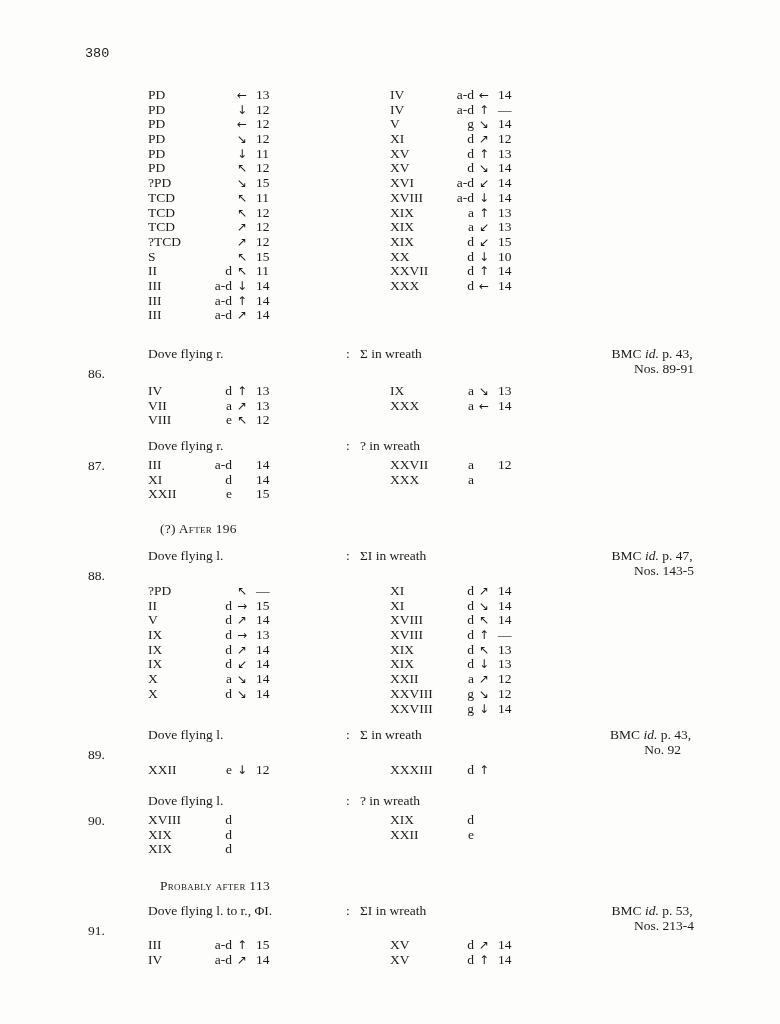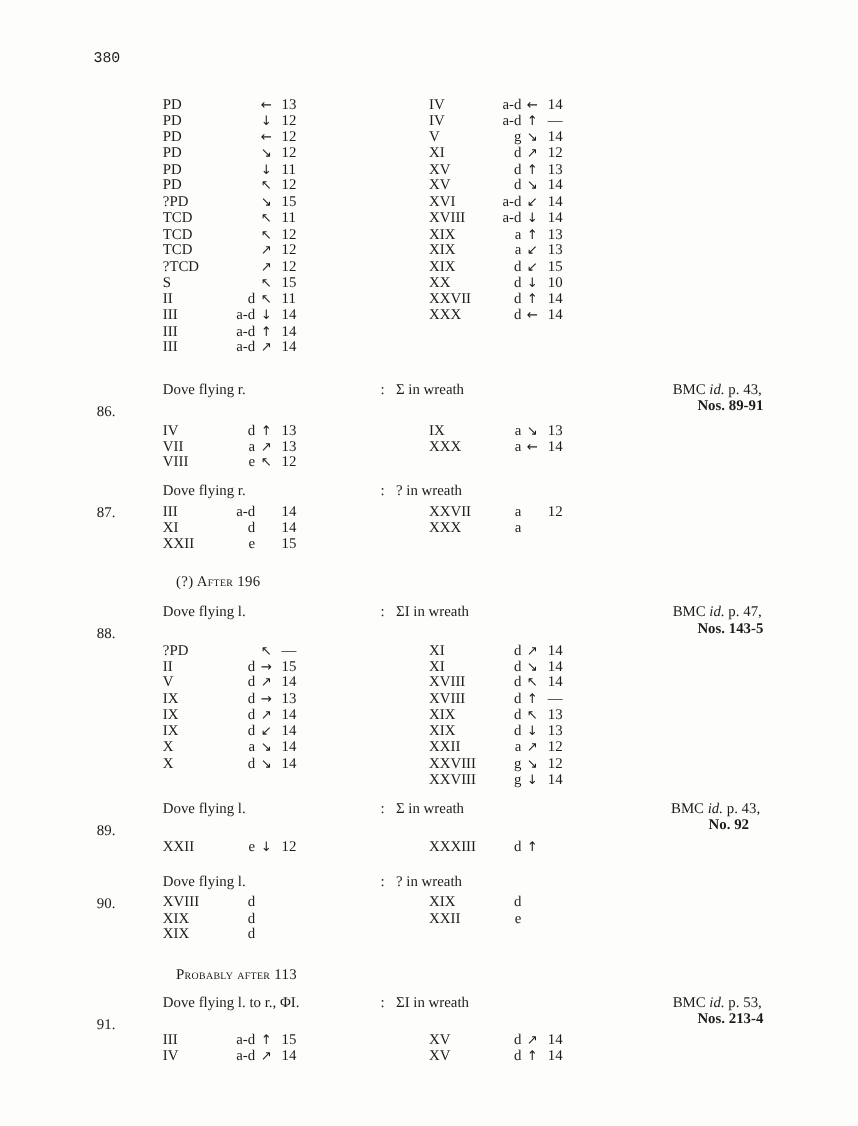--- a/index.html
+++ b/index.html
@@ -18,21 +18,21 @@
   .c-n { text-align:left; white-space:nowrap; }
   .c-l { text-align:right; }
   .c-a { text-align:center; font-family:"DejaVu Sans",sans-serif; font-size:12px; }
   .c-v { text-align:left; padding-left:4px; }
   .entry-head { position:absolute; left:0; width:100%; height:16px; line-height:15px; }
   .e-no   { position:absolute; left:88px;margin-top:20px; }
   .e-obv  { position:absolute; left:148px; }
   .e-colon{ position:absolute; left:346px; }
   .e-rev  { position:absolute; left:360px; }
   .e-ref  { position:absolute; left:610px; line-height:15px; white-space:nowrap;text-align:center; }
-  .ref2   { display:inline-block; margin-left:24px;font-weight:bold; }
+  .ref2   { display:inline-block; margin-left:24px; }
   .section-heading { position:absolute; left:160px; font-variant:small-caps; letter-spacing:0.3px; }
 </style>
 </head>
 <body>
 
 <div class="page">
 
   <div class="abs page-number">380</div>
 
   <div class="die-table" style="left:148px; top:88px">

